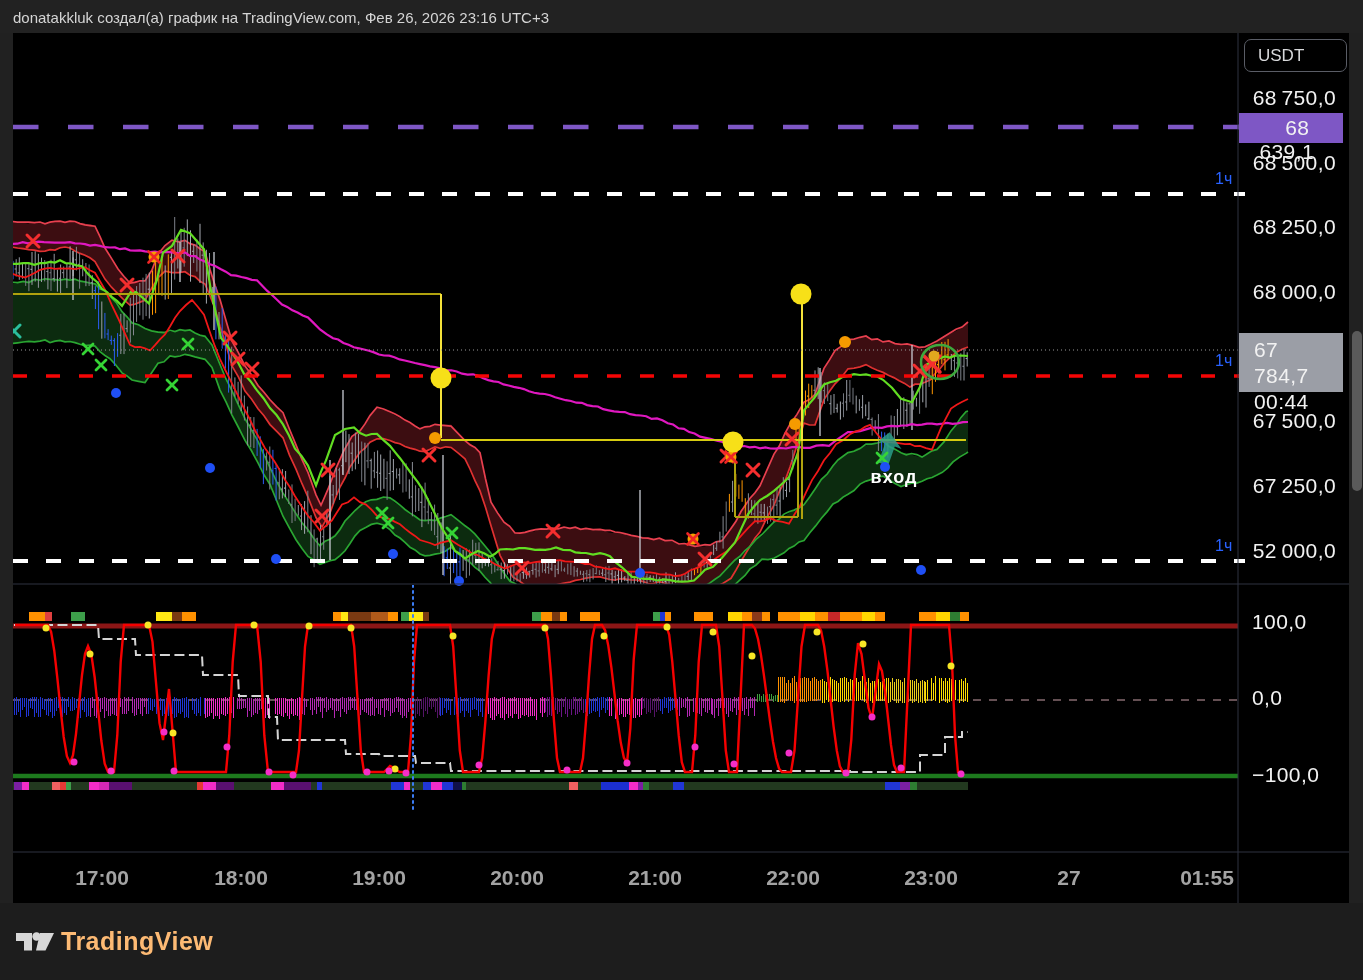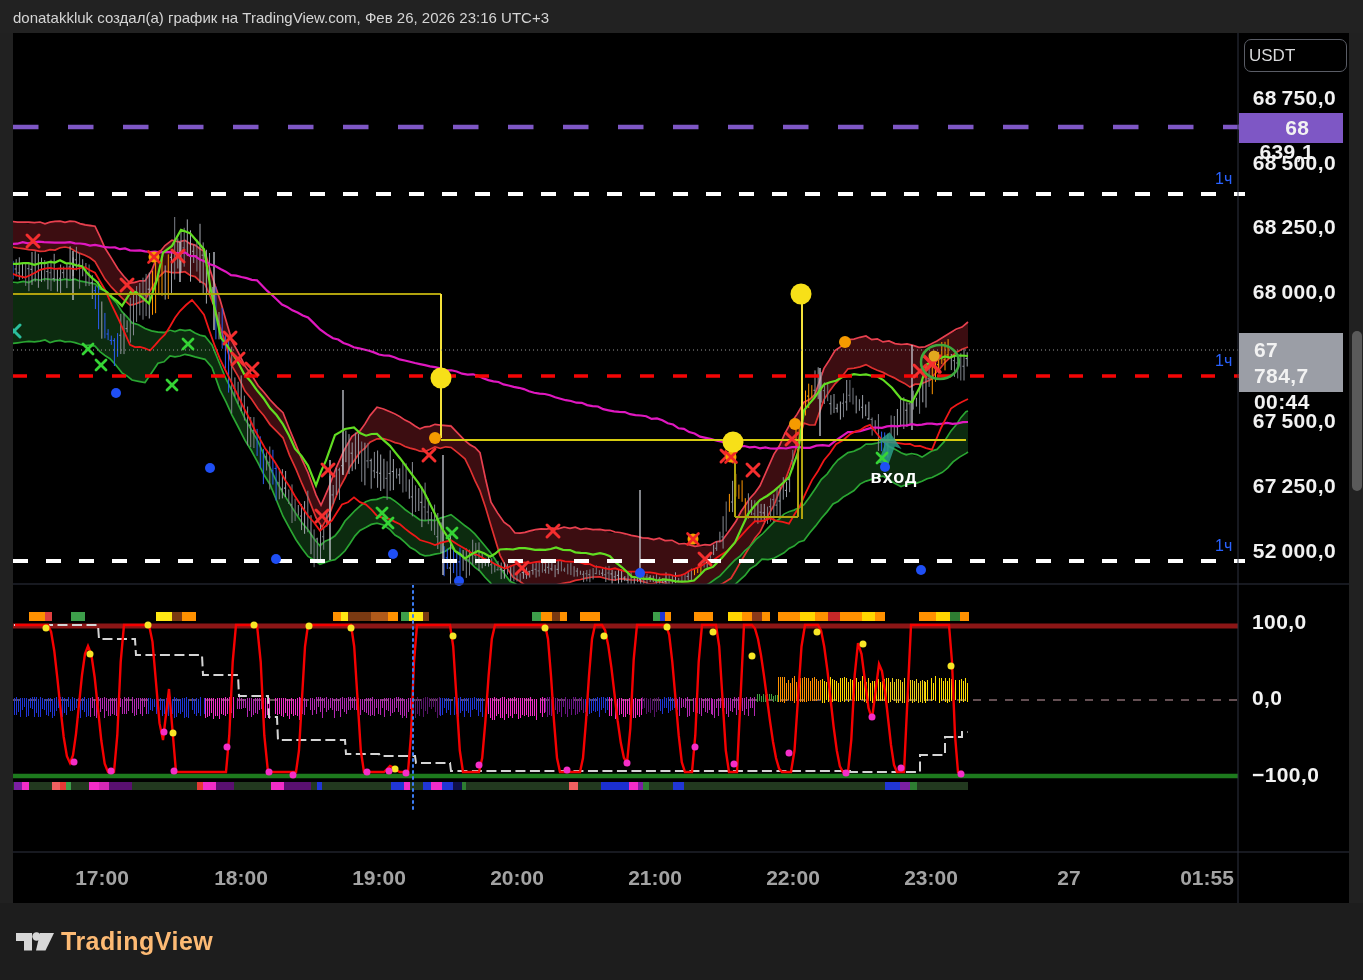--- a/index.html
+++ b/index.html
@@ -1,22 +1,22 @@
 <!DOCTYPE html>
 <html><head><meta charset="utf-8"><style>
 *{margin:0;padding:0;box-sizing:border-box;font-family:"Liberation Sans",sans-serif}
 body{width:1363px;height:980px;background:#212121;position:relative;overflow:hidden}
 #topbar{position:absolute;left:0;top:0;width:1363px;height:33px;background:#222;color:#d5d5d5;
 font-size:15px;line-height:36px;padding-left:13px;white-space:nowrap}
 #black{position:absolute;left:13px;top:33px;width:1336px;height:870px;background:#000}
-.pl{position:absolute;right:27px;color:#f2f2f2;font-size:21px;font-weight:bold;line-height:24px;letter-spacing:0.4px}
-.ll{position:absolute;left:1252px;color:#f2f2f2;font-size:21px;font-weight:bold;line-height:24px;letter-spacing:0.4px}
+.pl{position:absolute;right:27px;color:#f2f2f2;font-size:21px;font-weight:normal;line-height:24px;letter-spacing:0.4px}
+.ll{position:absolute;left:1252px;color:#f2f2f2;font-size:21px;font-weight:normal;line-height:24px;letter-spacing:0.4px}
 .hc{position:absolute;left:1215px;color:#2962ff;font-size:16px;font-weight:normal}
 #usdt{position:absolute;left:1244px;top:39px;width:103px;height:33px;border:1.5px solid #5a5d66;
-border-radius:7px;color:#d8d9db;font-size:17px;line-height:31px;padding-left:4px}
+border-radius:7px;color:#d8d9db;font-size:17px;line-height:31px;padding-left:13px}
 .tl{position:absolute;top:866px;color:#a3a3a3;font-size:21px;font-weight:bold;transform:translateX(-50%)}
 #footer{position:absolute;left:0;top:903px;width:1363px;height:77px;background:#1d1d1d}
 #tvtext{position:absolute;left:61px;top:927px;color:#fdba74;font-size:25px;font-weight:bold;letter-spacing:0.5px}
 </style></head><body>
 <div id="topbar">donatakkluk создал(а) график на TradingView.com, Фев 26, 2026 23:16 UTC+3</div>
 <div id="black"></div>
 <svg width="1336" height="870" style="position:absolute;left:13px;top:33px;background:#000">
     <clipPath id="cpP">
       <rect x="0" y="0" width="1225" height="551"></rect>
     </clipPath>

